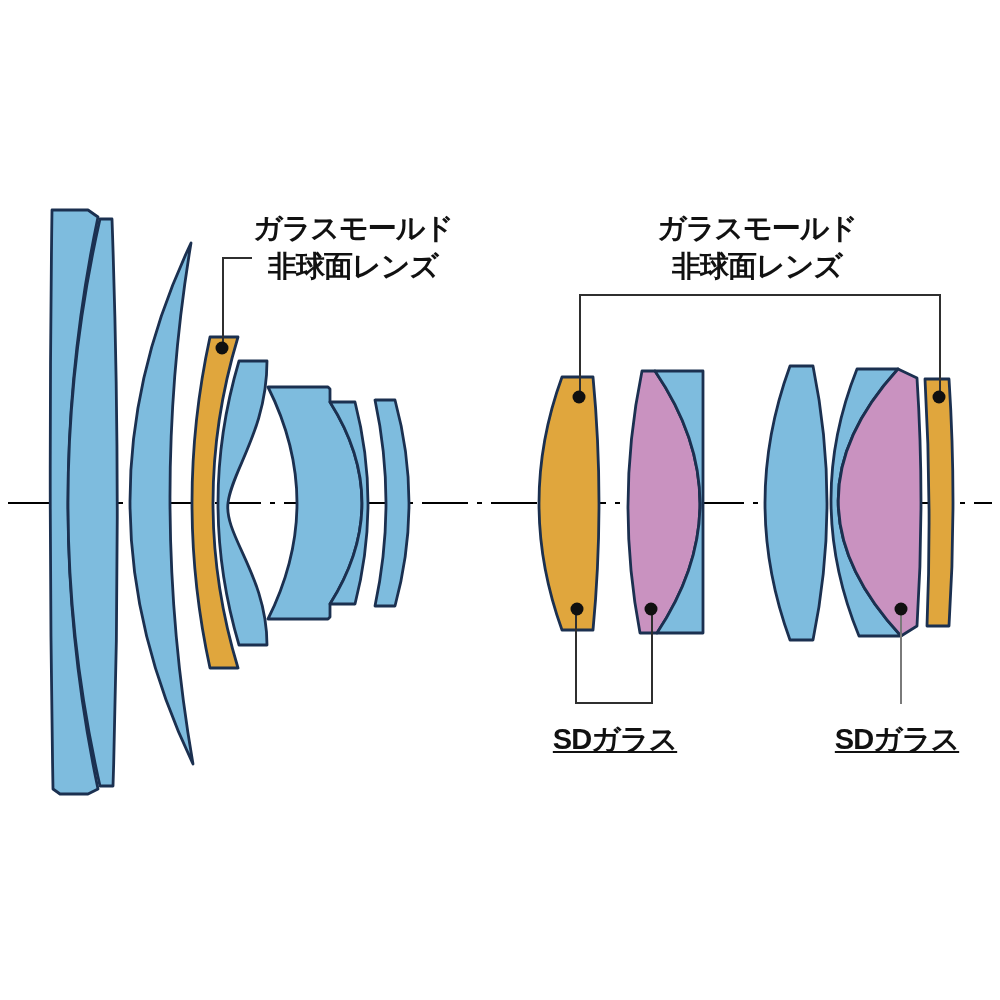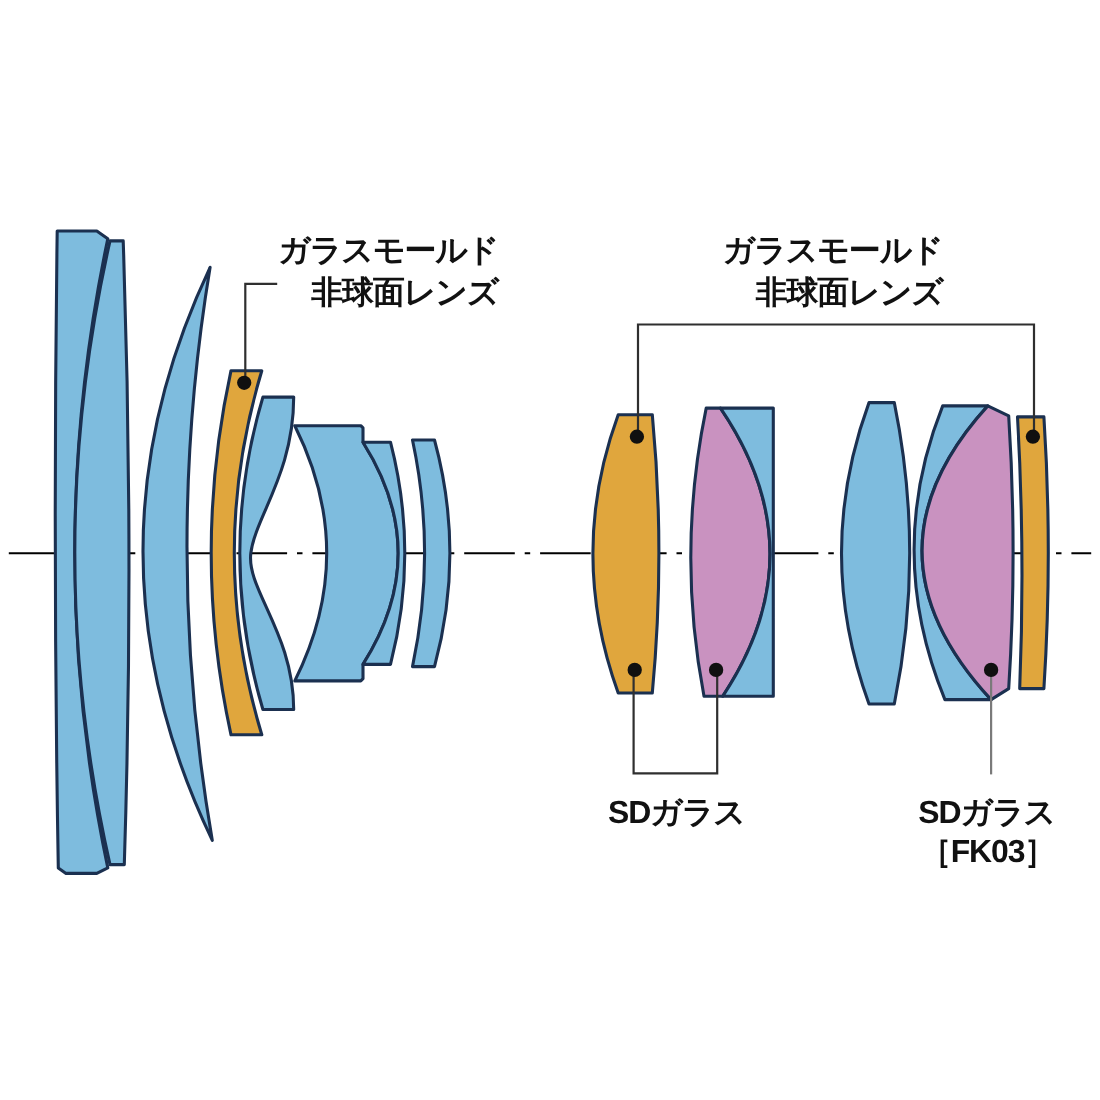--- a/index.html
+++ b/index.html
@@ -14,25 +14,25 @@
   }
   .stage svg{position:absolute;left:0;top:0;width:1000px;height:1000px;}
   path.lens{stroke:var(--outline);stroke-width:2.8;stroke-linejoin:round;fill:var(--blue);}
   path.lens.gold{fill:var(--gold);}
   path.lens.pink{fill:var(--pink);}
   .axis{stroke:var(--axis);stroke-width:1.8;stroke-dasharray:46 9 5 9;fill:none;}
   .leader{stroke:var(--leader);stroke-width:2;fill:none;}
   .leader.light{stroke:var(--leader-light);}
   circle.dot{fill:#101010;stroke:none;}
   .label{
-    position:absolute;transform:translateX(-50%);text-align:right;
+    position:absolute;transform:translateX(-50%);text-align:center;
     color:var(--text);font-size:29px;font-weight:600;letter-spacing:-1px;
     line-height:38px;white-space:nowrap;
   }
-  .label.small{line-height:36px;}
+  .label.small{line-height:36px;text-decoration:underline;}
   .label span{display:block;}
 </style>
 </head>
 <body>
 
 <div class="stage">
   <svg viewBox="0 0 1000 1000">
 
     <line class="axis" x1="8" y1="503" x2="992" y2="503"></line>
 
@@ -96,15 +96,14 @@
     <span>ガラスモールド</span>
     <span>非球面レンズ</span>
   </div>
 
   <div class="label small" style="left:615px;top:721px;">
     <span>SDガラス</span>
   </div>
 
   <div class="label small" style="left:897px;top:721px;">
     <span>SDガラス</span>
-    <span>［FK03］</span>
   </div>
 </div>
 
 </body></html>

